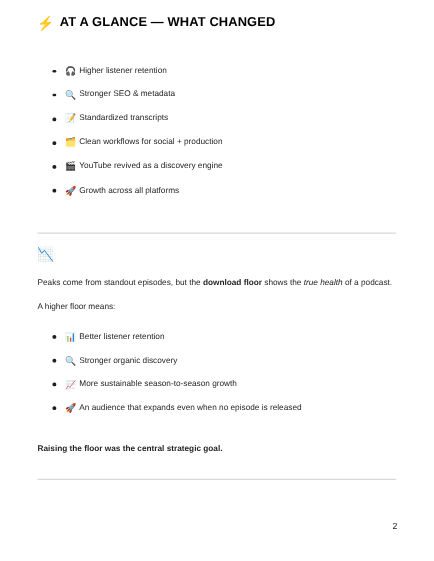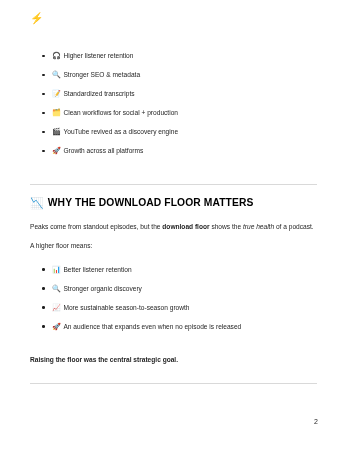--- a/index.html
+++ b/index.html
@@ -113,20 +113,21 @@
   .spacer-6 { height: 13px; }
 </style>
 </head>
 <body>
 
 <div class="page">
   <div class="content">
 
     <h2 class="section-heading">
       <span class="emoji">⚡</span>
+      <span>AT A GLANCE — WHAT CHANGED</span>
     </h2>
 
     <div class="spacer-1"></div>
 
     <ul class="bullets">
       <li>
         <span class="bullet-dot"></span>
         <span class="emoji">🎧</span>
         <span class="txt">Higher listener retention</span>
       </li>
@@ -158,21 +159,20 @@
     </ul>
 
     <div class="spacer-2"></div>
 
     <hr class="divider">
 
     <div class="spacer-3"></div>
 
     <h2 class="section-heading">
       <span class="emoji">📉</span>
-      <span>WHY THE DOWNLOAD FLOOR MATTERS</span>
     </h2>
 
     <div class="spacer-5"></div>
 
     <p class="body-text"><span>Peaks come from standout episodes, but the </span><b>download floor</b><span> shows the </span><i>true health</i><span> of a podcast.</span></p>
 
     <p class="body-text">A higher floor means:</p>
 
     <div class="spacer-5"></div>
 

